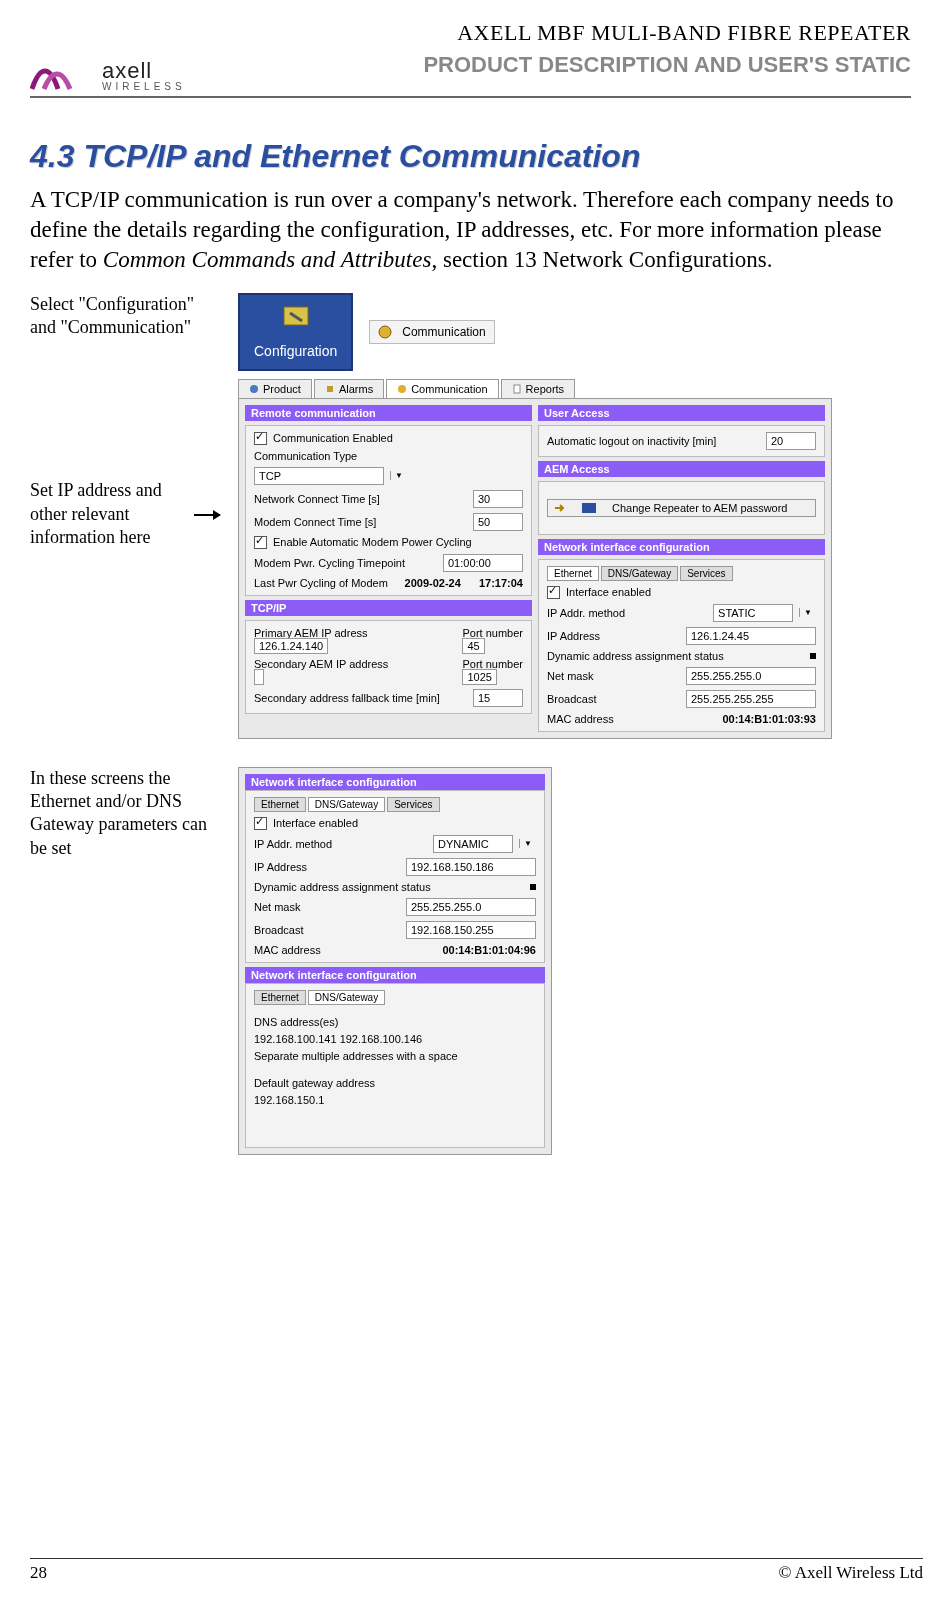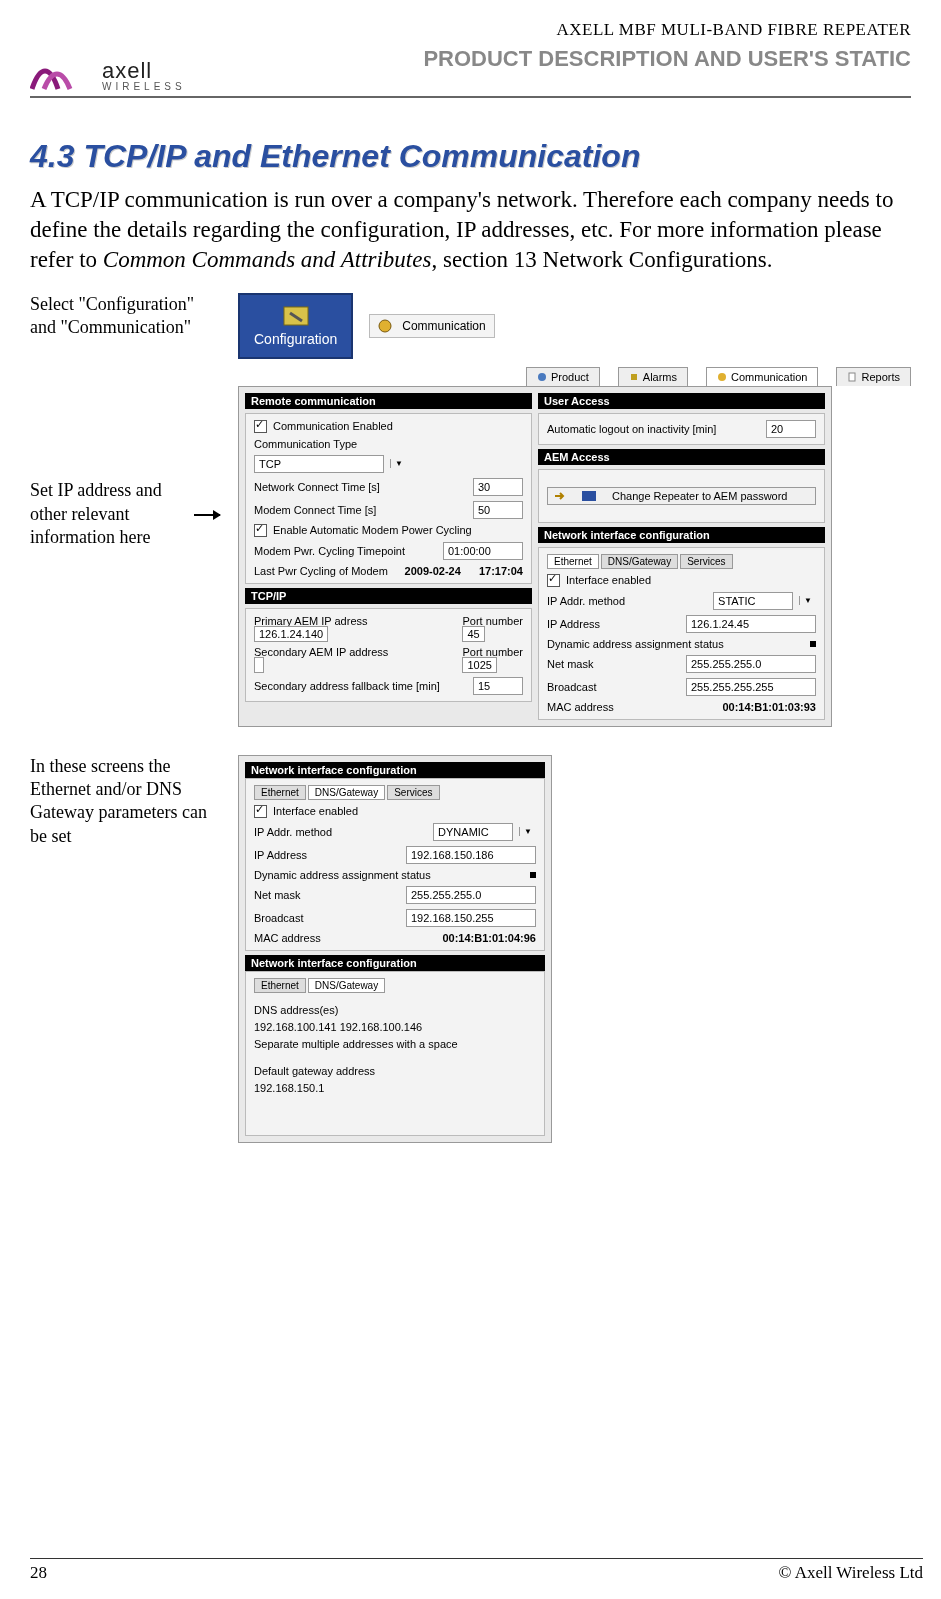--- a/index.html
+++ b/index.html
@@ -43,21 +43,21 @@
     flex-direction: column;
     line-height: 1;
   }
   .logo-text .line1 { font-size: 22px; color: #222; }
   .logo-text .line2 { font-size: 10px; letter-spacing: 4px; color: #555; }
   .header-right {
     text-align: right;
   }
   .header-top {
     font-variant: small-caps;
-    font-size: 17px;
+    font-size: 22px;
     letter-spacing: 0.5px;
   }
   .header-sub {
     font-family: Arial, sans-serif;
     color: #888;
     font-size: 22px;
     font-weight: bold;
     margin-top: 6px;
   }
   h1.section {
@@ -128,28 +128,27 @@
   }
   .icon-btn.big {
     background: #2a4fa0;
     color: #fff;
     font-size: 14px;
     padding: 10px 14px;
     border: 2px solid #1a3570;
     display: flex;
     flex-direction: column;
     align-items: center;
-    gap: 4px;
+    gap: 16px;
   }
   .tabbar {
     display: flex;
-    gap: 18px;
+    gap: 2px;
     font-family: Tahoma, sans-serif;
     font-size: 11px;
-    justify-content: flex-end;
   }
   .tabbar .tab {
     border: 1px solid #999;
     border-bottom: none;
     padding: 3px 10px;
     background: #eee;
     display: flex;
     align-items: center;
     gap: 4px;
   }
@@ -166,21 +165,21 @@
     display: flex;
     gap: 6px;
   }
   .col {
     flex: 1;
     display: flex;
     flex-direction: column;
     gap: 4px;
   }
   .section-head {
-    background: #000000;
+    background: #8b5cf6;
     color: #fff;
     font-weight: bold;
     padding: 2px 6px;
     font-size: 11px;
   }
   .inner-box {
     border: 1px solid #bbb;
     background: #f3f3f3;
     padding: 6px 8px;
     display: flex;

